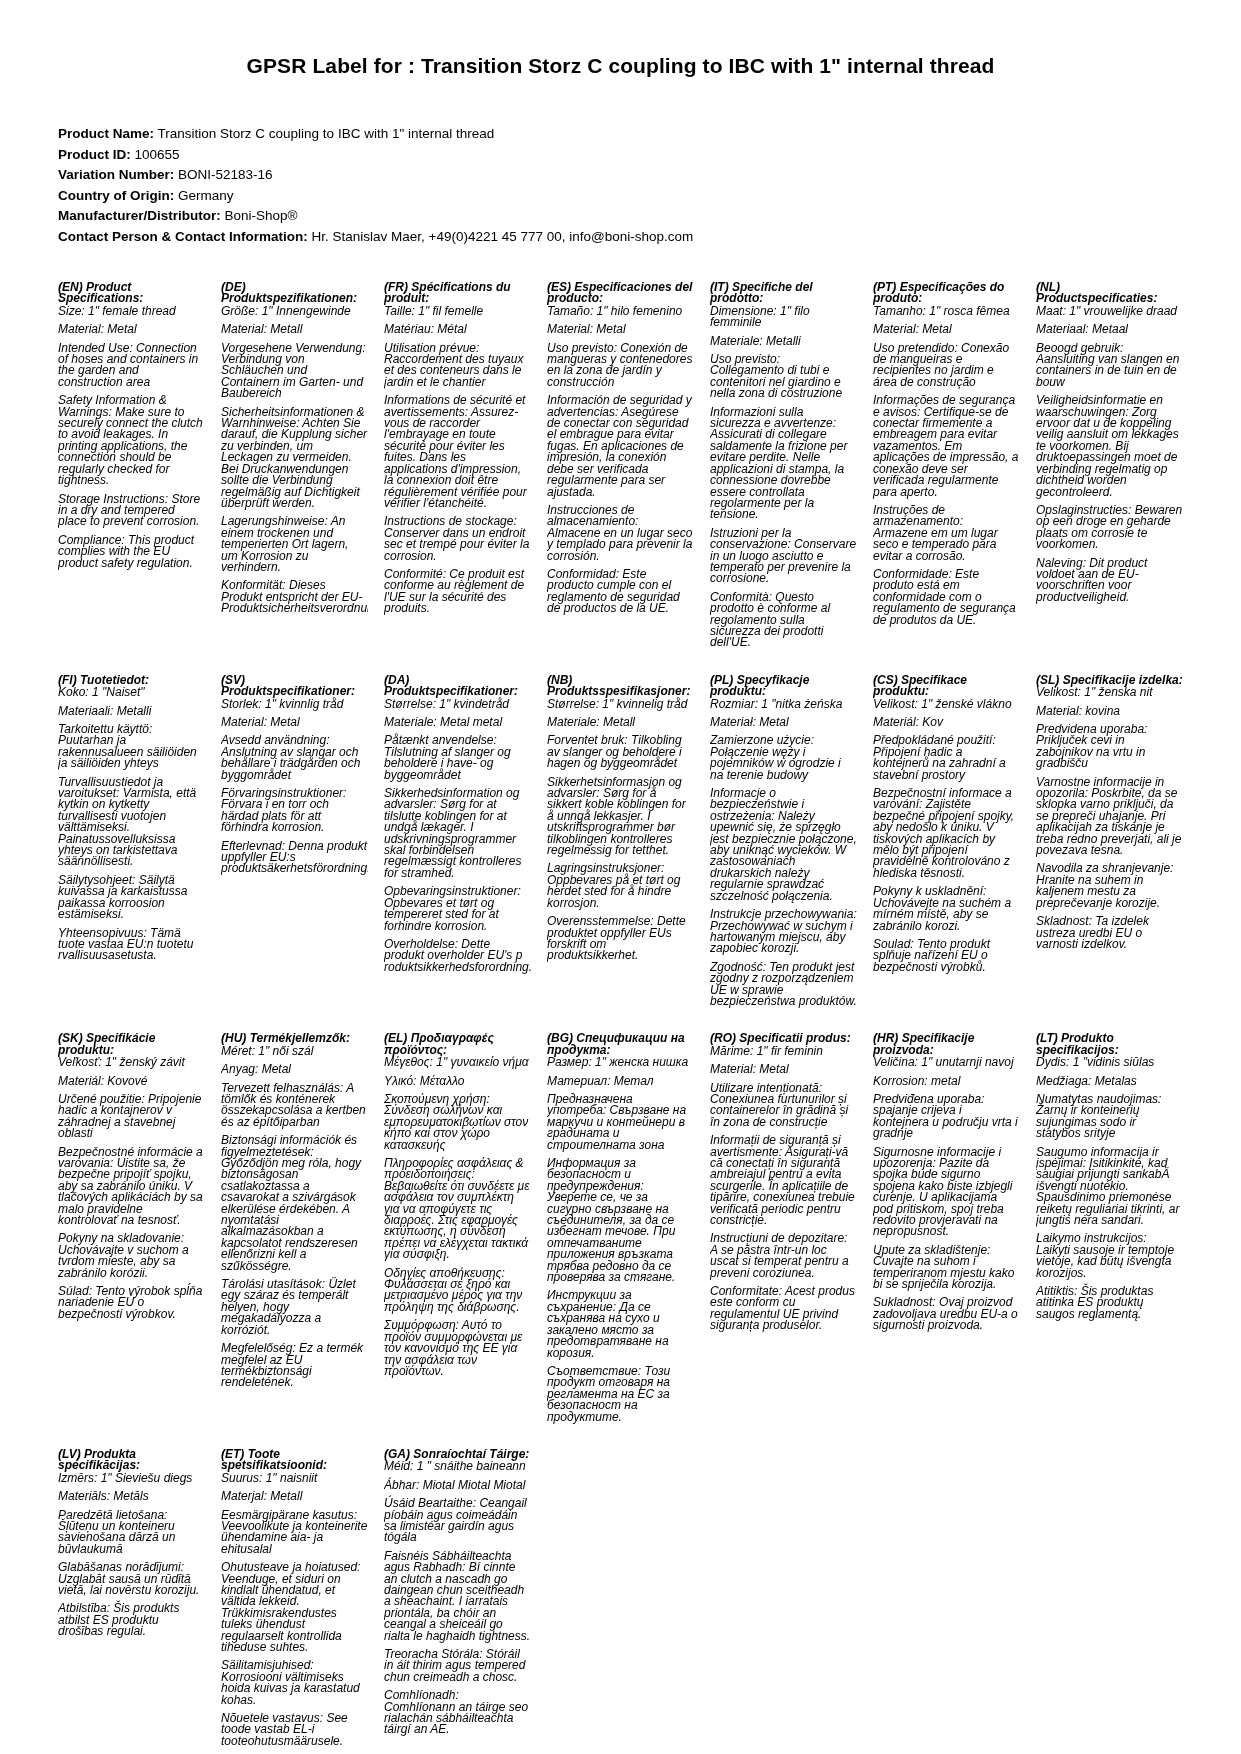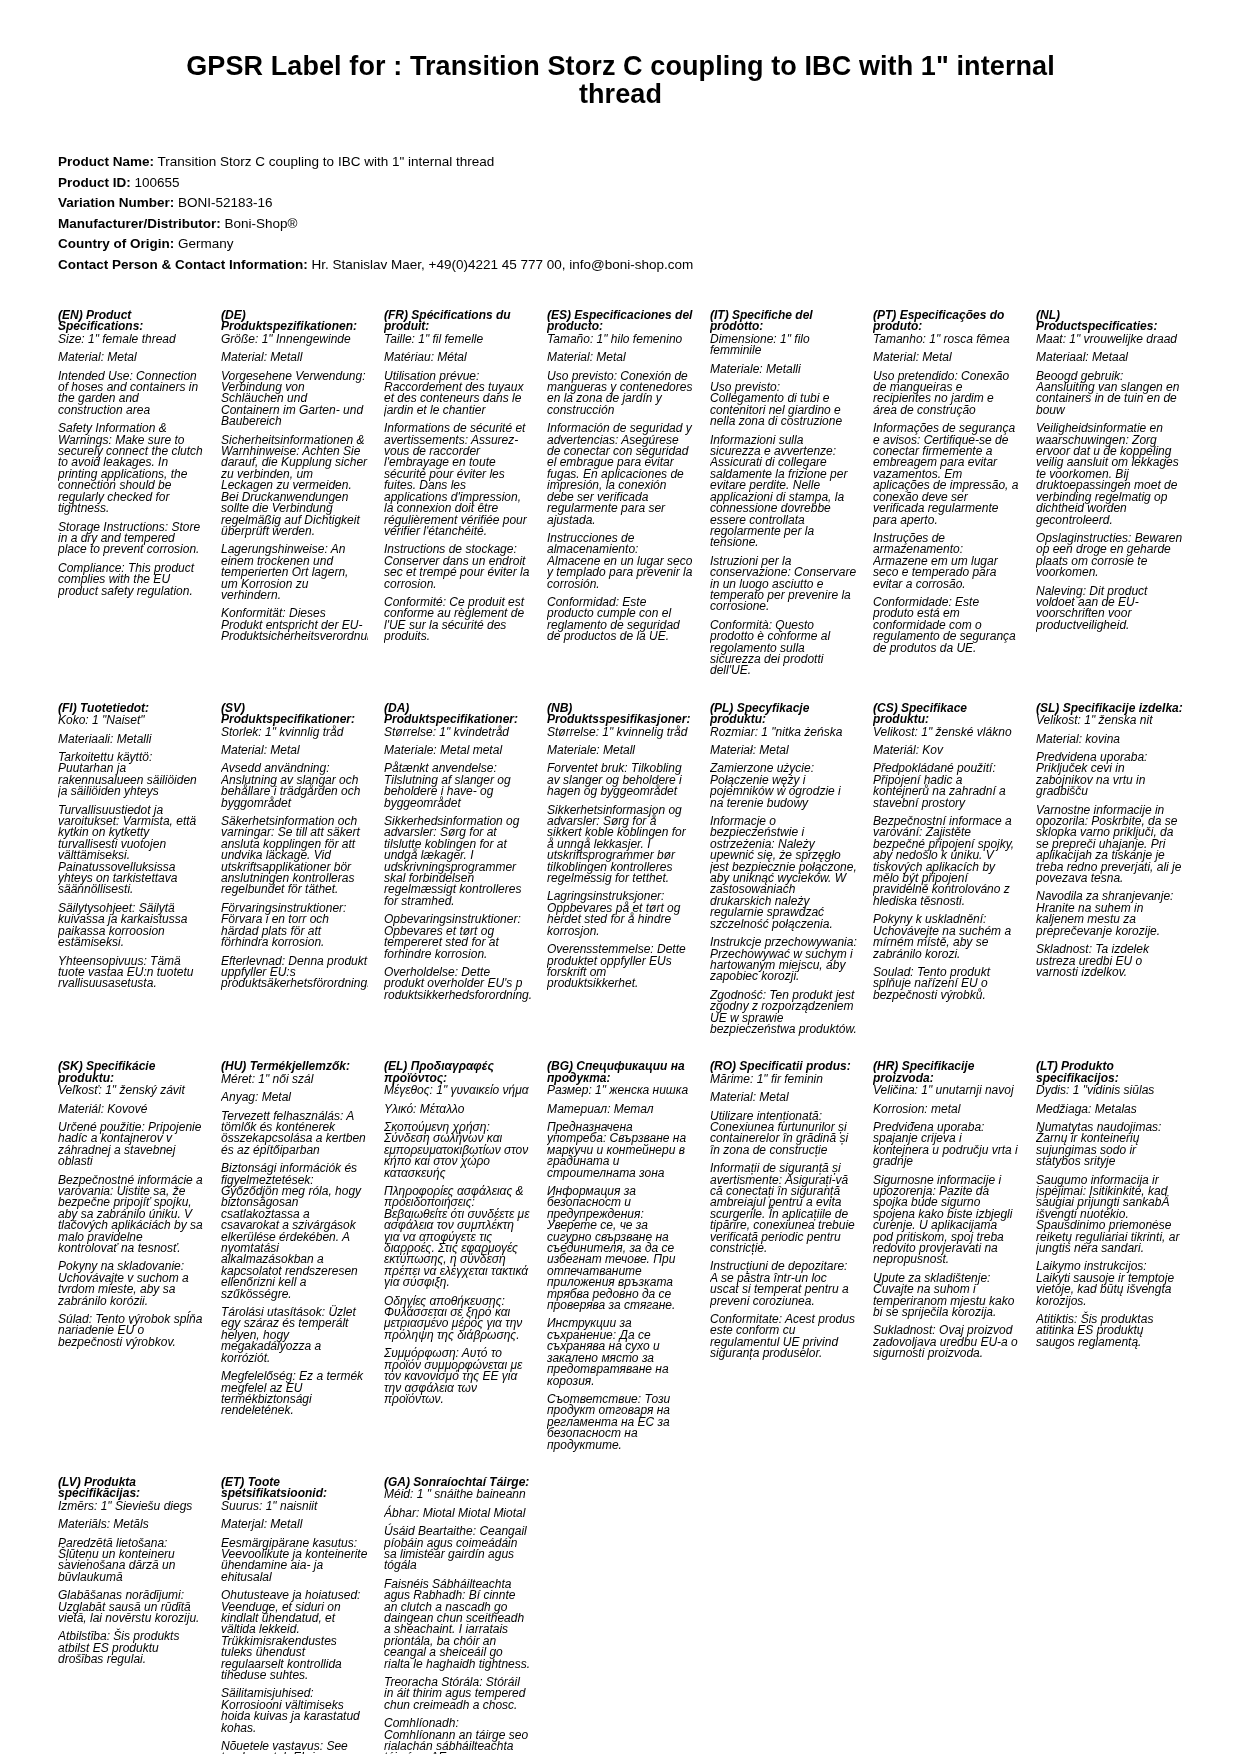--- a/index.html
+++ b/index.html
@@ -15,21 +15,21 @@
     -webkit-font-smoothing: antialiased;
   }
   .page {
     width: 1241px;
     min-height: 1754px;
     box-sizing: border-box;
     padding: 52px 58px 20px 58px;
     position: relative;
   }
   h1.doc-title {
-    font-size: 27px;
+    font-size: 21px;
     line-height: 28px;
     font-weight: bold;
     text-align: center;
     margin: 0 90px 44px 90px;
     letter-spacing: 0.1px;
   }
   .meta {
     margin: 0 0 36px 0;
     font-size: 13.5px;
     line-height: 19.5px;
@@ -140,26 +140,26 @@
     </div>
     <div class="meta-row">
       <span class="meta-label">Product ID:</span>
       <span class="meta-value">100655</span>
     </div>
     <div class="meta-row">
       <span class="meta-label">Variation Number:</span>
       <span class="meta-value">BONI-52183-16</span>
     </div>
     <div class="meta-row">
+      <span class="meta-label">Country of Origin:</span>
+      <span class="meta-value">Germany</span>
+    </div>
+    <div class="meta-row">
       <span class="meta-label">Manufacturer/Distributor:</span>
       <span class="meta-value">Boni-Shop®</span>
-    </div>
-    <div class="meta-row">
-      <span class="meta-label">Country of Origin:</span>
-      <span class="meta-value">Germany</span>
     </div>
     <div class="meta-row">
       <span class="meta-label">Contact Person &amp; Contact Information:</span>
       <span class="meta-value">Hr. Stanislav Maer, +49(0)4221 45 777 00, info@boni-shop.com</span>
     </div>
   </div>
 
   <div class="grid" id="specs-grid">
       <div class="cell">
         <span class="cell-title">(EN) Product Specifications:</span>
@@ -231,21 +231,20 @@
         <p>Tarkoitettu käyttö: Puutarhan ja rakennusalueen säiliöiden ja säiliöiden yhteys</p>
         <p>Turvallisuustiedot ja varoitukset: Varmista, että kytkin on kytketty turvallisesti vuotojen välttämiseksi. Painatussovelluksissa yhteys on tarkistettava säännöllisesti.</p>
         <p>Säilytysohjeet: Säilytä kuivassa ja karkaistussa paikassa korroosion estämiseksi.</p>
         <p>Yhteensopivuus: Tämä tuote vastaa EU:n tuotetu rvallisuusasetusta.</p>
       </div>
       <div class="cell">
         <span class="cell-title">(SV) Produktspecifikationer:</span>
         <p>Storlek: 1" kvinnlig tråd</p>
         <p>Material: Metal</p>
         <p>Avsedd användning: Anslutning av slangar och behållare i trädgården och byggområdet</p>
-        <p>Säkerhetsinformation och varningar: Se till att säkert ansluta kopplingen för att undvika läckage. Vid utskriftsapplikationer bör anslutningen kontrolleras regelbundet för täthet.</p>
         <p>Förvaringsinstruktioner: Förvara i en torr och härdad plats för att förhindra korrosion.</p>
         <p>Efterlevnad: Denna produkt uppfyller EU:s produktsäkerhetsförordning.</p>
       </div>
       <div class="cell">
         <span class="cell-title">(DA) Produktspecifikationer:</span>
         <p>Størrelse: 1" kvindetråd</p>
         <p>Materiale: Metal metal</p>
         <p>Påtænkt anvendelse: Tilslutning af slanger og beholdere i have- og byggeområdet</p>
         <p>Sikkerhedsinformation og advarsler: Sørg for at tilslutte koblingen for at undgå lækager. I udskrivningsprogrammer skal forbindelsen regelmæssigt kontrolleres for stramhed.</p>
         <p>Opbevaringsinstruktioner: Opbevares et tørt og tempereret sted for at forhindre korrosion.</p>

